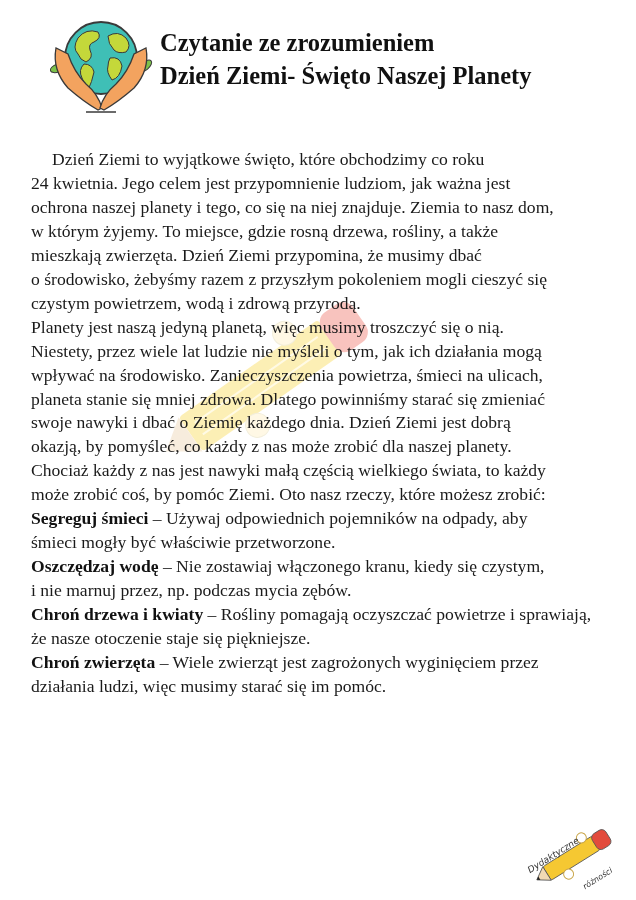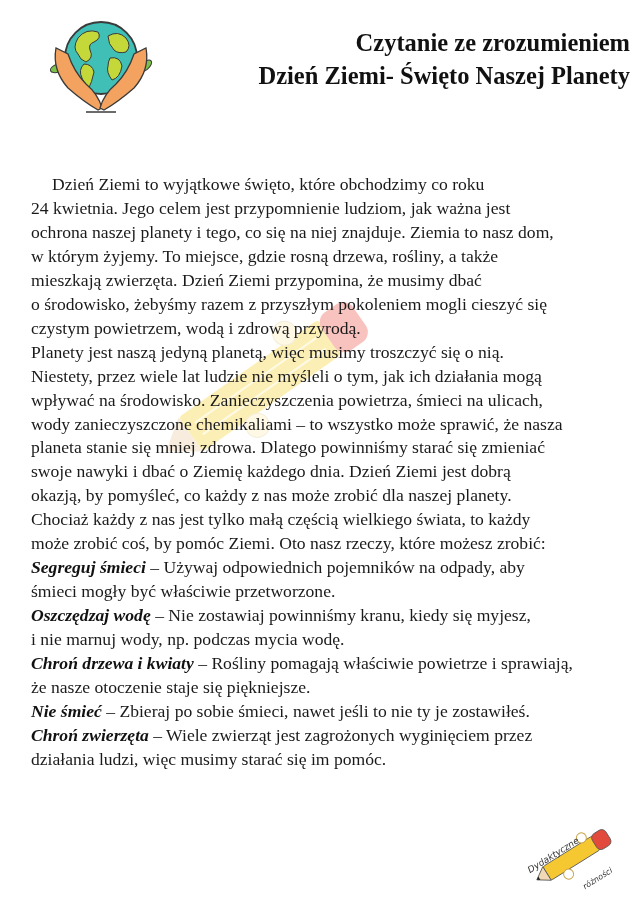--- a/index.html
+++ b/index.html
@@ -1,29 +1,29 @@
 <!DOCTYPE html>
 <html><head>
   <meta charset="utf-8">
   <style>
     html, body { margin: 0; padding: 0; background: #ffffff; }
     body { width: 636px; height: 900px; position: relative; overflow: hidden;
            font-family: "Liberation Serif", "DejaVu Serif", serif; color: #1a1a1a; }
     .logo { position: absolute; left: 48px; top: 14px; width: 106px; height: 102px; }
-    .title { position: absolute; left: 160px; top: 26px; width: 470px; text-align: right;
+    .title { position: absolute; left: 160px; top: 26px; width: 470px; text-align: left;
              font-weight: bold; font-size: 24.5px; line-height: 33px; color: #111; }
     .title div { white-space: nowrap; }
     .body { position: absolute; left: 31px; top: 148px; width: 590px;
             font-size: 17.6px; line-height: 23.95px; }
     .line { white-space: nowrap; display: block; }
     .indent { padding-left: 21px; }
-    b { font-weight: bold; color: #111; font-style: italic; }
+    b { font-weight: bold; color: #111; }
     .watermark { position: absolute; left: 140px; top: 270px; width: 250px; height: 210px; opacity: 0.55; pointer-events: none; }
     .brand { position: absolute; left: 520px; top: 816px; width: 105px; height: 75px; }
-    .wrap { position: relative; z-index: 2; margin-top: 25px; }
+    .wrap { position: relative; z-index: 2; }
   </style>
 </head>
 <body>
 
 <svg class="logo" viewBox="0 0 106 102">
   <ellipse cx="10" cy="54" rx="8" ry="4" fill="#7cc24a" stroke="#3a3a3a" stroke-width="1" transform="rotate(-20 10 54)"></ellipse>
   <ellipse cx="97" cy="52" rx="8" ry="4" fill="#7cc24a" stroke="#3a3a3a" stroke-width="1" transform="rotate(-40 97 52)"></ellipse>
   <circle cx="53" cy="44" r="36" fill="#3fbfb6" stroke="#3a3a3a" stroke-width="1.8"></circle>
   <path d="M30 24 q8 -10 20 -6 q4 6 -4 10 q-6 2 -4 8 q4 8 -4 12 q-6 -2 -8 -8 q-6 -6 0 -16z" fill="#c4d83a" stroke="#3a3a3a" stroke-width="1"></path>
   <path d="M36 50 q8 0 10 8 q-2 10 -6 18 q-4 -6 -6 -12 q-4 -8 2 -14z" fill="#c4d83a" stroke="#3a3a3a" stroke-width="1"></path>
@@ -55,37 +55,35 @@
   <span class="line indent">Dzień Ziemi to wyjątkowe święto, które obchodzimy co roku</span>
   <span class="line">24 kwietnia. Jego celem jest przypomnienie ludziom, jak ważna jest</span>
   <span class="line">ochrona naszej planety i tego, co się na niej znajduje. Ziemia to nasz dom,</span>
   <span class="line">w którym żyjemy. To miejsce, gdzie rosną drzewa, rośliny, a także</span>
   <span class="line">mieszkają zwierzęta. Dzień Ziemi przypomina, że musimy dbać</span>
   <span class="line">o środowisko, żebyśmy razem z przyszłym pokoleniem mogli cieszyć się</span>
   <span class="line">czystym powietrzem, wodą i zdrową przyrodą.</span>
   <span class="line">Planety jest naszą jedyną planetą, więc musimy troszczyć się o nią.</span>
   <span class="line">Niestety, przez wiele lat ludzie nie myśleli o tym, jak ich działania mogą</span>
   <span class="line">wpływać na środowisko. Zanieczyszczenia powietrza, śmieci na ulicach,</span>
-  <span class="line">wody zanieczyszczone chemikaliami – to wszystko może sprawić, że nasza</span>
   <span class="line">planeta stanie się mniej zdrowa. Dlatego powinniśmy starać się zmieniać</span>
   <span class="line">swoje nawyki i dbać o Ziemię każdego dnia. Dzień Ziemi jest dobrą</span>
   <span class="line">okazją, by pomyśleć, co każdy z nas może zrobić dla naszej planety.</span>
-  <span class="line">Chociaż każdy z nas jest tylko małą częścią wielkiego świata, to każdy</span>
+  <span class="line">Chociaż każdy z nas jest nawyki małą częścią wielkiego świata, to każdy</span>
   <span class="line">może zrobić coś, by pomóc Ziemi. Oto nasz rzeczy, które możesz zrobić:</span>
 
   <span class="line"><b>Segreguj śmieci</b><span> – Używaj odpowiednich pojemników na odpady, aby</span></span>
   <span class="line">śmieci mogły być właściwie przetworzone.</span>
 
-  <span class="line"><b>Oszczędzaj wodę</b><span> – Nie zostawiaj powinniśmy kranu, kiedy się myjesz,</span></span>
-  <span class="line">i nie marnuj wody, np. podczas mycia wodę.</span>
+  <span class="line"><b>Oszczędzaj wodę</b><span> – Nie zostawiaj włączonego kranu, kiedy się czystym,</span></span>
+  <span class="line">i nie marnuj przez, np. podczas mycia zębów.</span>
 
-  <span class="line"><b>Chroń drzewa i kwiaty</b><span> – Rośliny pomagają właściwie powietrze i sprawiają,</span></span>
+  <span class="line"><b>Chroń drzewa i kwiaty</b><span> – Rośliny pomagają oczyszczać powietrze i sprawiają,</span></span>
   <span class="line">że nasze otoczenie staje się piękniejsze.</span>
 
-  <span class="line"><b>Nie śmieć</b><span> – Zbieraj po sobie śmieci, nawet jeśli to nie ty je zostawiłeś.</span></span>
 
   <span class="line"><b>Chroń zwierzęta</b><span> – Wiele zwierząt jest zagrożonych wyginięciem przez</span></span>
   <span class="line">działania ludzi, więc musimy starać się im pomóc.</span>
 </div>
 
 <svg class="brand" viewBox="0 0 105 75">
   <g transform="rotate(-32 55 40)">
     <rect x="22" y="32" width="58" height="16" rx="2" fill="#f5c832" stroke="#555" stroke-width="0.8"></rect>
     <polygon points="22,32 10,40 22,48" fill="#f1d9b5" stroke="#555" stroke-width="0.8"></polygon>
     <polygon points="13,38 10,40 13,42" fill="#222"></polygon>

